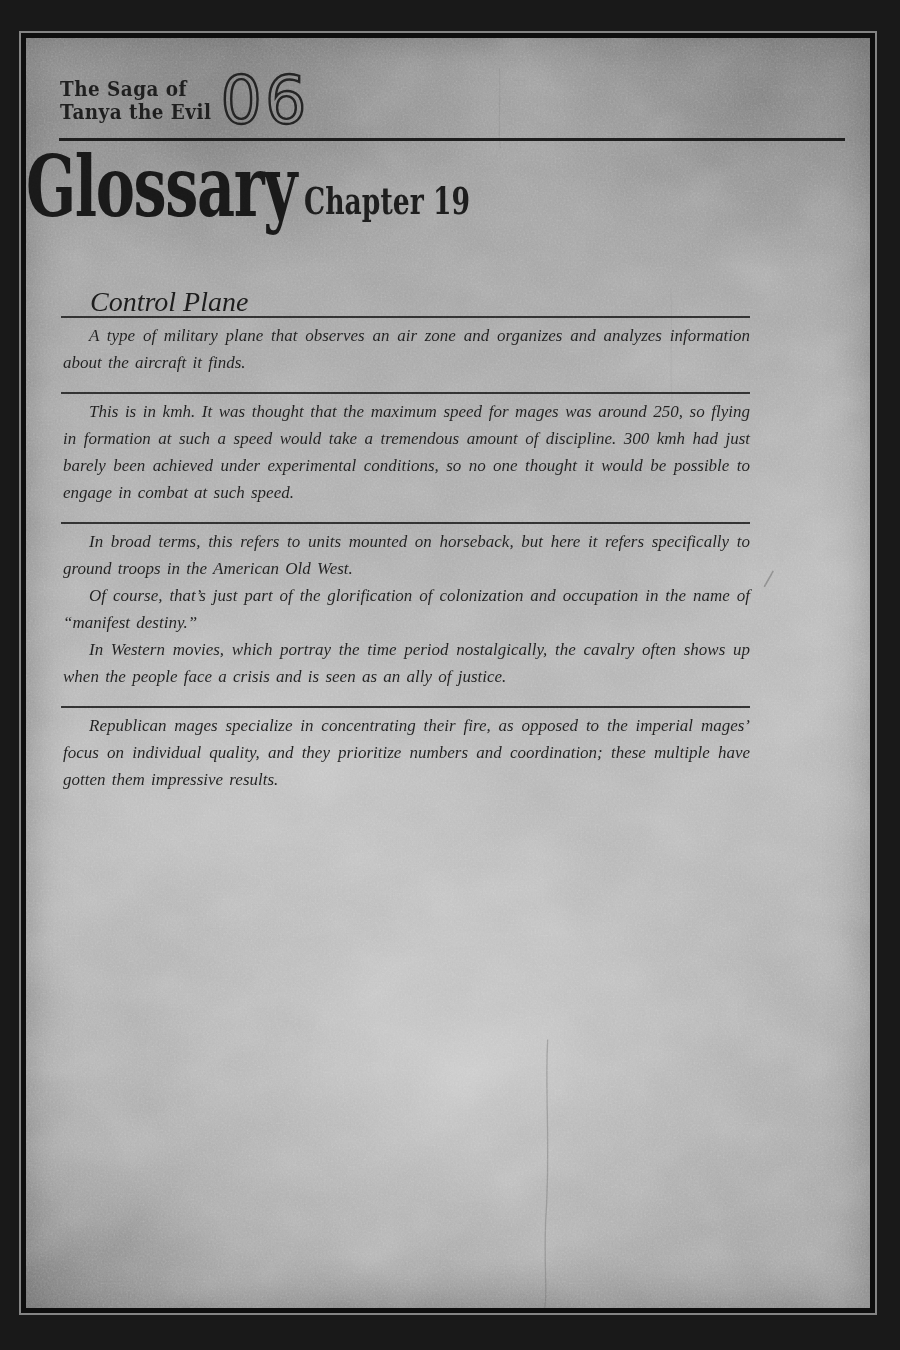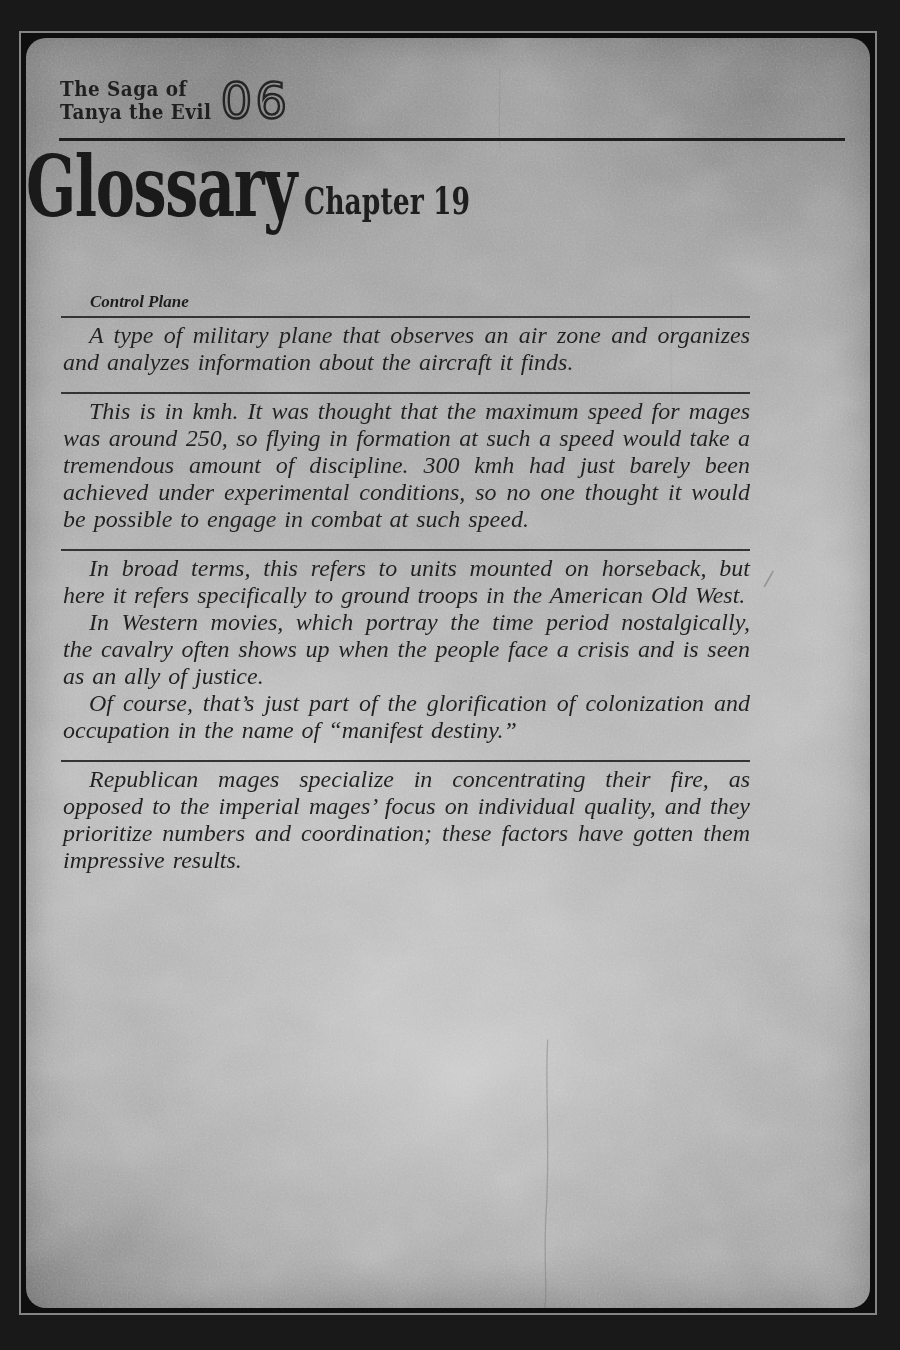--- a/index.html
+++ b/index.html
@@ -23,21 +23,20 @@
     background:
       radial-gradient(ellipse 55% 28% at 52% 80%, rgba(255,255,255,0.30), rgba(255,255,255,0) 70%),
       radial-gradient(ellipse 45% 22% at 30% 56%, rgba(255,255,255,0.18), rgba(255,255,255,0) 70%),
       radial-gradient(ellipse 40% 30% at 96% 42%, rgba(255,255,255,0.14), rgba(255,255,255,0) 65%),
       radial-gradient(ellipse 50% 20% at 22% 6%, rgba(0,0,0,0.20), rgba(0,0,0,0) 65%),
       radial-gradient(ellipse 45% 22% at 88% 5%, rgba(0,0,0,0.18), rgba(0,0,0,0) 60%),
       radial-gradient(ellipse 35% 15% at 4% 97%, rgba(0,0,0,0.18), rgba(0,0,0,0) 60%),
       linear-gradient(176deg, #969696 0%, #a8a8a8 28%, #b7b7b7 62%, #a3a3a3 100%);
     box-shadow: inset 0 0 46px rgba(0,0,0,0.30);
     overflow: hidden;
-    border-radius: 20px;
   }
   svg.mottle-layer {
     position: absolute; inset: 0; width: 100%; height: 100%;
     mix-blend-mode: soft-light; opacity: 0.55; pointer-events: none;
   }
   svg.grain-layer {
     position: absolute; inset: 0; width: 100%; height: 100%;
     mix-blend-mode: overlay; opacity: 0.28; pointer-events: none; z-index: 5;
   }
   svg.scratch-layer {
@@ -50,21 +49,21 @@
   .masthead { display: flex; align-items: flex-start; margin-left: 34px; }
   .series-title {
     font-weight: bold;
     font-size: 20px; line-height: 23px;
     letter-spacing: 0.5px;
     transform: scaleX(0.92); transform-origin: left top;
     color: #1d1d1d;
   }
   .volume-number {
     font-family: "DejaVu Sans", sans-serif;
-    font-size: 50px; line-height: 50px;
+    font-size: 65px; line-height: 50px;
     letter-spacing: 3px;
     color: transparent;
     -webkit-text-stroke: 2.4px #222222;
     margin-left: -4px; margin-top: -2px;
   }
   .mast-rule { margin: 12px 25px 0 33px; border-top: 3px solid #1c1c1c; }
 
   
   .title-block { position: relative; height: 150px; }
   .glossary-title {
@@ -79,29 +78,29 @@
     font-weight: bold; font-size: 37px; line-height: 37px;
     transform: scaleX(0.72); transform-origin: left top;
     white-space: nowrap; color: #1c1c1c;
   }
 
   
   .entries { margin: 0 120px 0 37px; }
   .entry { margin-bottom: 16px; }
   .term {
     font-family: "Liberation Serif", serif;
-    font-style: italic; font-weight: bold;
-    font-size: 17px; line-height: 22px;
+    font-style: italic; font-weight: normal;
+    font-size: 28px; line-height: 22px;
     padding-left: 27px; color: #1b1b1b;
   }
   .term-rule { border-bottom: 2px solid #303030; margin-top: 3px; margin-left: -2px; }
   .entry p {
     font-family: "Liberation Serif", serif;
     font-style: italic;
-    font-size: 24px; line-height: 27px;
+    font-size: 17px; line-height: 27px;
     text-align: justify;
     text-indent: 26px;
     word-spacing: 2px;
     color: #1f1f1f;
   }
   .entry p:first-of-type { margin-top: 4px; }
 </style>
 </head>
 <body>
 
@@ -149,27 +148,27 @@
         </section>
 
         <section class="entry">
           <div class="term-rule"></div>
           <p>This is in kmh. It was thought that the maximum speed for mages was around 250, so flying in formation at such a speed would take a tremendous amount of discipline. 300 kmh had just barely been achieved under experimental conditions, so no one thought it would be possible to engage in combat at such speed.</p>
         </section>
 
         <section class="entry">
           <div class="term-rule"></div>
           <p>In broad terms, this refers to units mounted on horseback, but here it refers specifically to ground troops in the American Old West.</p>
+          <p>Of course, that’s just part of the glorification of colonization and occupation in the name of “manifest destiny.”</p>
           <p>In Western movies, which portray the time period nostalgically, the cavalry often shows up when the people face a crisis and is seen as an ally of justice.</p>
-          <p>Of course, that’s just part of the glorification of colonization and occupation in the name of “manifest destiny.”</p>
         </section>
 
         <section class="entry">
           <div class="term-rule"></div>
-          <p>Republican mages specialize in concentrating their fire, as opposed to the imperial mages’ focus on individual quality, and they prioritize numbers and coordination; these factors have gotten them impressive results.</p>
+          <p>Republican mages specialize in concentrating their fire, as opposed to the imperial mages’ focus on individual quality, and they prioritize numbers and coordination; these multiple have gotten them impressive results.</p>
         </section>
 
       </div>
     </div>
 
     <svg class="grain-layer" viewBox="0 0 838 1268" preserveAspectRatio="none">
       <filter id="grainF">
         <feTurbulence type="fractalNoise" baseFrequency="0.55" numOctaves="2" seed="7" stitchTiles="stitch"></feTurbulence>
         <feColorMatrix type="saturate" values="0"></feColorMatrix>
       </filter>

